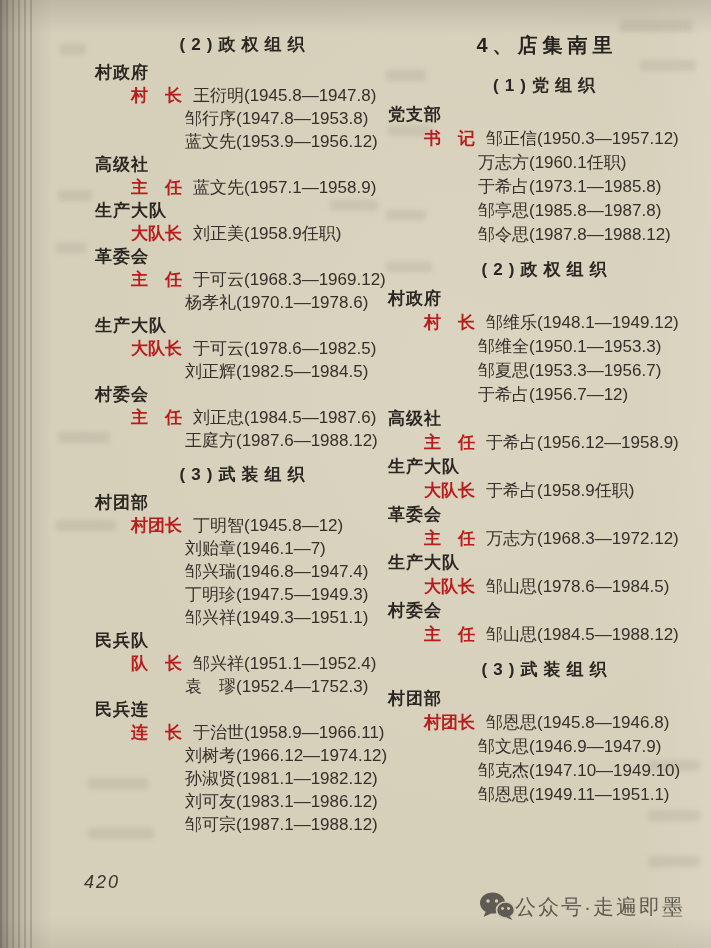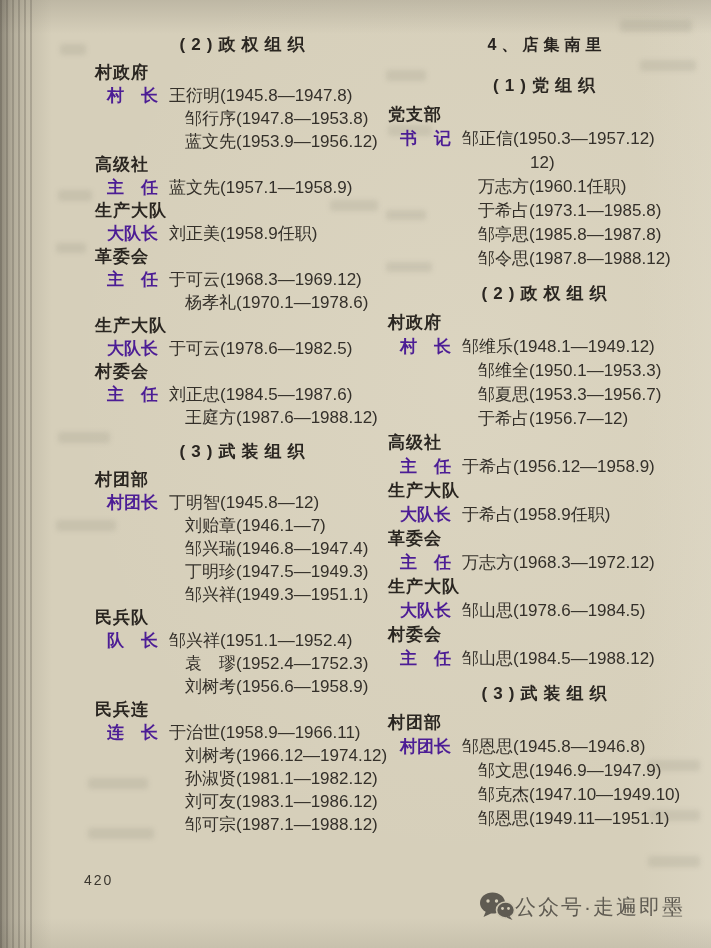--- a/index.html
+++ b/index.html
@@ -25,38 +25,38 @@
   }
   
   .bleed{position:absolute;pointer-events:none;background:rgba(104,98,86,.13);border-radius:3px;filter:blur(2.5px);}
 
   .col{position:absolute;color:#34302a;}
   .col-left{left:95px;top:22px;width:300px;}
   .col-right{left:388px;top:30px;width:318px;}
   .entry{line-height:23px;font-size:17px;white-space:nowrap;}
   .col-right .entry{line-height:24px;}
   .entry.title{
-    text-align:center;font-weight:bold;font-size:16px;letter-spacing:5px;
+    text-align:center;font-weight:bold;font-size:20px;letter-spacing:5px;
     color:#27231f;margin:0 0 14px 0;line-height:30px;
   }
   .entry.center{
     text-align:center;font-weight:bold;letter-spacing:6px;
     color:#2a2621;margin:11px 0 5px 0;
   }
   .entry.org{font-weight:bold;color:#2a2621;letter-spacing:1px;}
   .entry.row{display:flex;}
   .entry.row .label{
-    flex:0 0 auto;width:62px;margin-left:12px;font-weight:bold;color:#4c1d95;
+    flex:0 0 auto;width:62px;margin-left:36px;font-weight:bold;color:#b91c1c;
   }
   .entry.row .value{flex:0 0 auto;}
   .entry.cont{padding-left:90px;}
   .entry.cont2{padding-left:142px;}
 
   .page-number{
-    position:absolute;left:84px;top:872px;font-size:14px;color:#3b372f;letter-spacing:2px;
+    position:absolute;left:84px;top:872px;font-size:18px;color:#3b372f;letter-spacing:2px;font-style:italic;
   }
   .watermark{
     position:absolute;right:26px;top:892px;display:flex;align-items:center;gap:0;
     color:#5f5b52;font-size:21px;letter-spacing:2px;
   }
   .watermark .wm-text{white-space:nowrap;}
 </style>
 </head>
 <body>
 
@@ -106,20 +106,21 @@
     <div class="entry row">
       <span class="label">主　任</span>
       <span class="value">于可云(1968.3—1969.12)</span>
     </div>
     <div class="entry cont">杨孝礼(1970.1—1978.6)</div>
     <div class="entry org">生产大队</div>
     <div class="entry row">
       <span class="label">大队长</span>
       <span class="value">于可云(1978.6—1982.5)</span>
     </div>
+    <div class="entry cont">刘正辉(1982.5—1984.5)</div>
     <div class="entry org">村委会</div>
     <div class="entry row">
       <span class="label">主　任</span>
       <span class="value">刘正忠(1984.5—1987.6)</span>
     </div>
     <div class="entry cont">王庭方(1987.6—1988.12)</div>
     <div class="entry center">(3)武装组织</div>
     <div class="entry org">村团部</div>
     <div class="entry row">
       <span class="label">村团长</span>
@@ -128,41 +129,39 @@
     <div class="entry cont">刘贻章(1946.1—7)</div>
     <div class="entry cont">邹兴瑞(1946.8—1947.4)</div>
     <div class="entry cont">丁明珍(1947.5—1949.3)</div>
     <div class="entry cont">邹兴祥(1949.3—1951.1)</div>
     <div class="entry org">民兵队</div>
     <div class="entry row">
       <span class="label">队　长</span>
       <span class="value">邹兴祥(1951.1—1952.4)</span>
     </div>
     <div class="entry cont">袁　璆(1952.4—1752.3)</div>
-    <div class="entry cont">刘树考(1956.6—1958.9)</div>
     <div class="entry org">民兵连</div>
     <div class="entry row">
       <span class="label">连　长</span>
       <span class="value">于治世(1958.9—1966.11)</span>
     </div>
     <div class="entry cont">刘树考(1966.12—1974.12)</div>
     <div class="entry cont">孙淑贤(1981.1—1982.12)</div>
     <div class="entry cont">刘可友(1983.1—1986.12)</div>
     <div class="entry cont">邹可宗(1987.1—1988.12)</div>
   </div>
 
 <div class="col col-right">
     <div class="entry title">4、店集南里</div>
     <div class="entry center">(1)党组织</div>
     <div class="entry org">党支部</div>
     <div class="entry row">
       <span class="label">书　记</span>
       <span class="value">邹正信(1950.3—1957.12)</span>
     </div>
-    <div class="entry cont2">12)</div>
     <div class="entry cont">万志方(1960.1任职)</div>
     <div class="entry cont">于希占(1973.1—1985.8)</div>
     <div class="entry cont">邹亭思(1985.8—1987.8)</div>
     <div class="entry cont">邹令思(1987.8—1988.12)</div>
     <div class="entry center">(2)政权组织</div>
     <div class="entry org">村政府</div>
     <div class="entry row">
       <span class="label">村　长</span>
       <span class="value">邹维乐(1948.1—1949.12)</span>
     </div>

